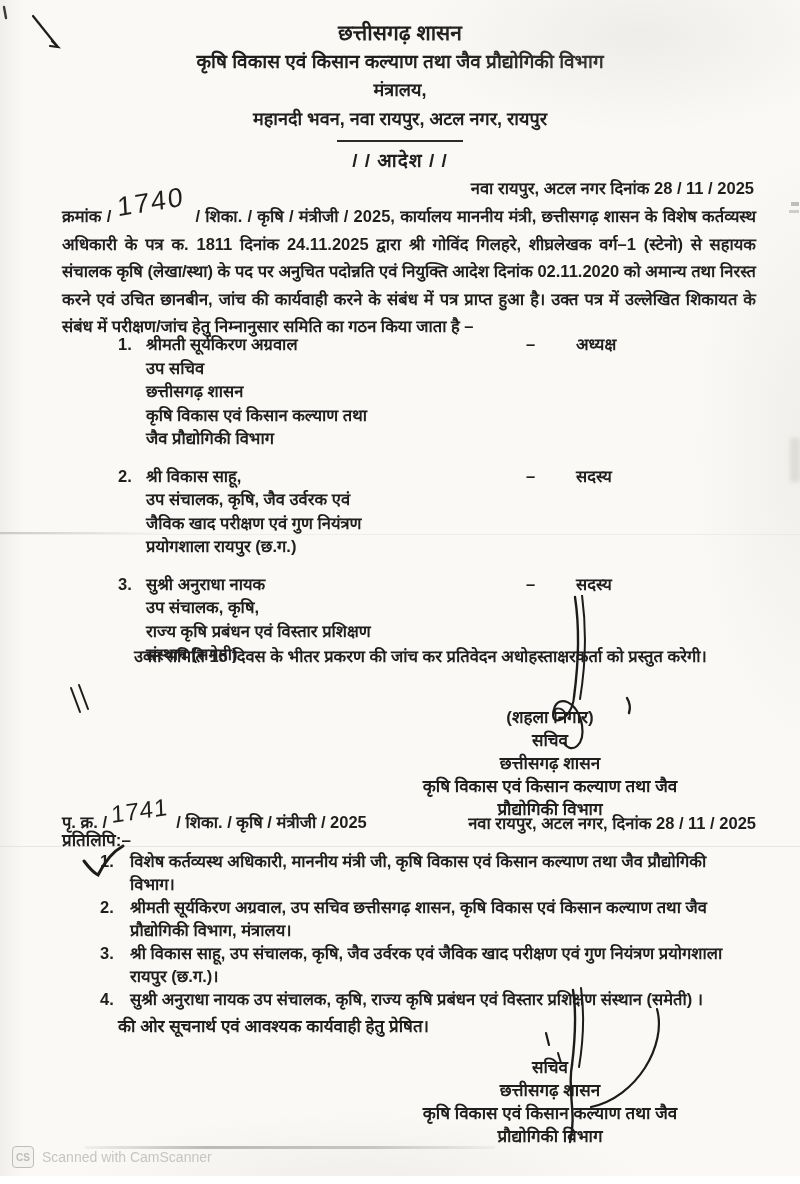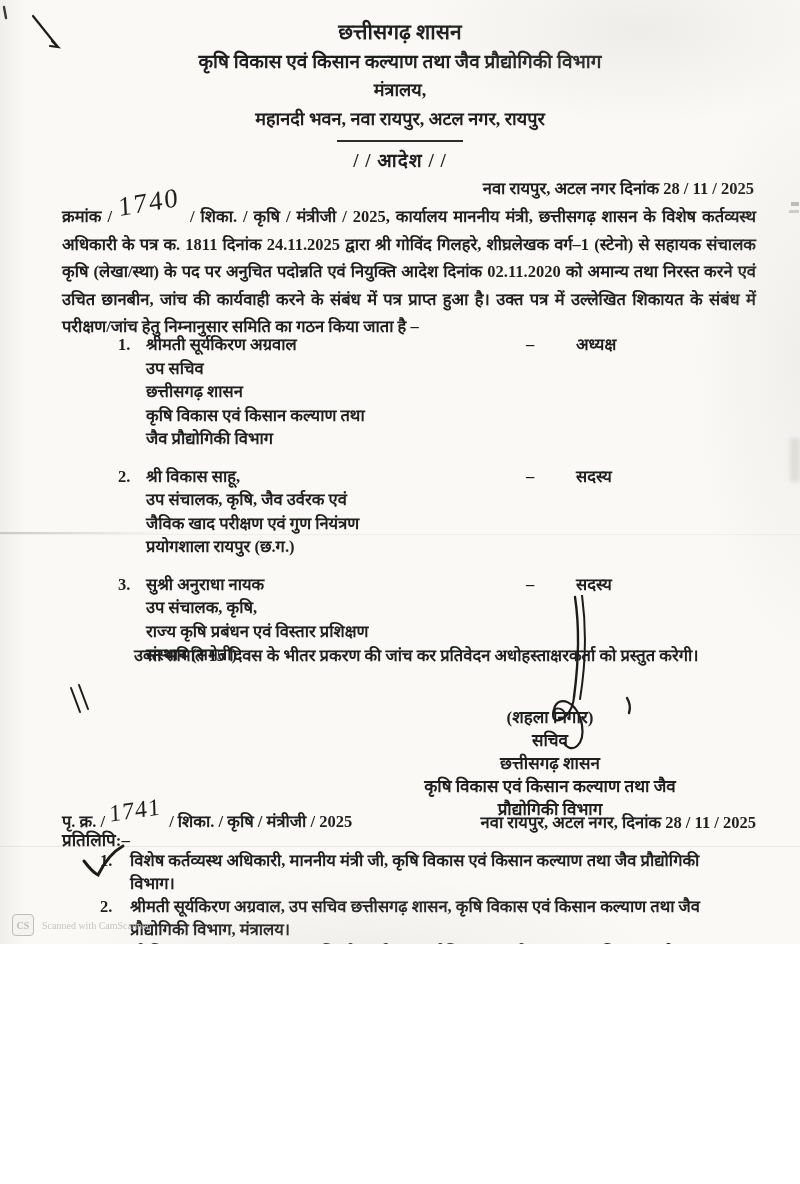--- a/index.html
+++ b/index.html
@@ -1,19 +1,19 @@
 <!DOCTYPE html>
 <html><head>
 <meta charset="utf-8">
 <style>
   html,body{margin:0;padding:0;background:#ffffff;}
   .page{
-    position:relative;width:800px;height:944px;overflow:hidden;
+    position:relative;width:800px;height:1176px;overflow:hidden;
     background:#faf9f6;
-    font-family:Liberation Serif, serif;
+    font-family:Liberation Sans, sans-serif;
     color:#1f1f1f;
   }
   .page::before{
     content:"";position:absolute;inset:0;pointer-events:none;z-index:5;
     background:
       radial-gradient(ellipse 320px 140px at 80% 3%, rgba(190,188,180,.20), transparent 70%),
       radial-gradient(ellipse 160px 420px at 101% 38%, rgba(192,190,183,.18), transparent 72%),
       radial-gradient(ellipse 420px 110px at 45% 101%, rgba(182,180,174,.16), transparent 70%),
       linear-gradient(90deg, rgba(204,202,195,.22), transparent 3%);
   }
@@ -47,21 +47,21 @@
            font-size:16.5px;font-weight:600;align-items:flex-end;}
   .pratilipi{top:828px;left:62px;font-size:17px;font-weight:700;}
   .copies{top:850px;left:100px;width:648px;}
   .copy{display:flex;font-size:16.5px;font-weight:600;line-height:22.5px;margin-bottom:1px;}
   .copy .num{width:30px;flex:none;}
   .copy .text{flex:1;}
   .closing{top:1014px;left:118px;font-size:17px;font-weight:700;}
   .wm{left:12px;bottom:8px;display:flex;align-items:center;gap:8px;z-index:6;}
   .cs-badge{width:20px;height:20px;border:1.6px solid #bdbdba;border-radius:4px;background:#f4f3f0;
             color:#bdbdba;font-size:10px;font-weight:700;display:flex;align-items:center;justify-content:center;}
-  .wm-text{font-size:10px;color:#c6c5c1;}
+  .wm-text{font-size:14px;color:#c6c5c1;}
   .crease{position:absolute;pointer-events:none;z-index:4;}
   .ink-svg{position:absolute;pointer-events:none;z-index:3;}
   .ink-svg path{fill:none;stroke:#1c1c1c;stroke-linecap:round;}
 </style>
 </head>
 <body>
 
 <div class="page">
 
   <div class="abs hdr">

